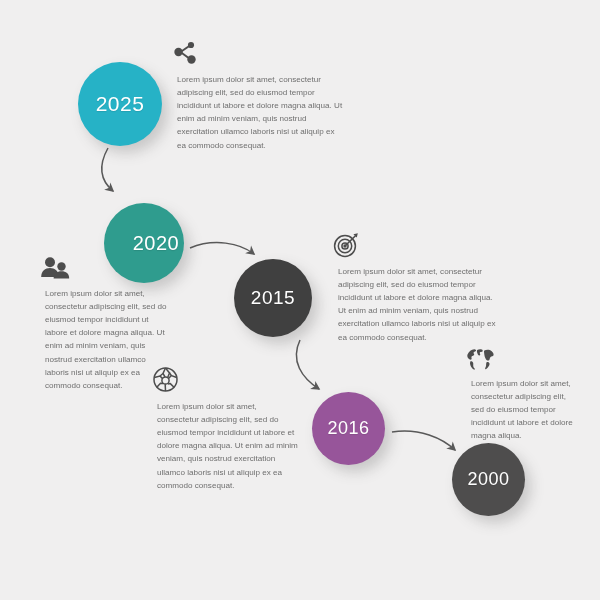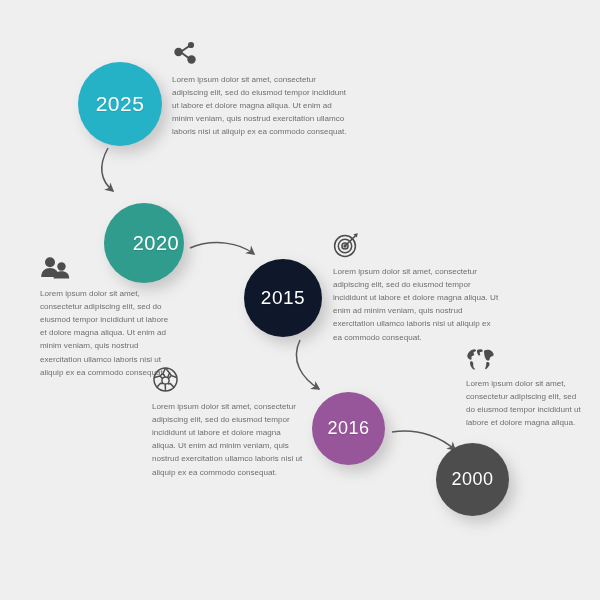--- a/index.html
+++ b/index.html
@@ -38,45 +38,45 @@
     text-shadow: 0 1px 1px rgba(0,0,0,0.10);
     user-select: none;
   }
 
   #node-2030 { left: 78px;  top: 62px;  width: 84px; height: 84px; background: #26b2c6; }
   #node-2030 .year { font-size: 21px; }
 
   #node-2020 { left: 104px; top: 203px; width: 80px; height: 80px; background: #2f9c8e; }
   #node-2020 .year { font-size: 20px; margin-left: 24px; }
 
-  #node-2015 { left: 244px; top: 259px; width: 78px; height: 78px; background: #0f172a; }
+  #node-2015 { left: 234px; top: 259px; width: 78px; height: 78px; background: #404040; }
   #node-2015 .year { font-size: 19px; }
 
   #node-2010 { left: 312px; top: 392px; width: 73px; height: 73px; background: #97559a; }
   #node-2010 .year { font-size: 18px; }
 
-  #node-2000 { left: 436px; top: 443px; width: 73px; height: 73px; background: #4e4d4d; }
+  #node-2000 { left: 452px; top: 443px; width: 73px; height: 73px; background: #4e4d4d; }
   #node-2000 .year { font-size: 18px; }
 
   
   .block {
     position: absolute;
     z-index: 2;
   }
   .block .icon {
     display: block;
     margin-bottom: 7px;
   }
   .block .body {
     color: #6f6f6f;
     font-family: "Liberation Sans", sans-serif;
     font-size: 8.1px;
     line-height: 1.62;
     text-align: left;
-    margin: 0;
+    margin: 5px;
   }
 
   #block-2030 { left: 172px; top: 40px;  width: 176px; }
   #block-2020 { left: 40px;  top: 256px; width: 134px; }
   #block-2015 { left: 333px; top: 231px; width: 168px; }
   #block-2010 { left: 152px; top: 366px; width: 152px; }
   #block-2000 { left: 466px; top: 348px; width: 116px; }
 
   
   #arrows {

